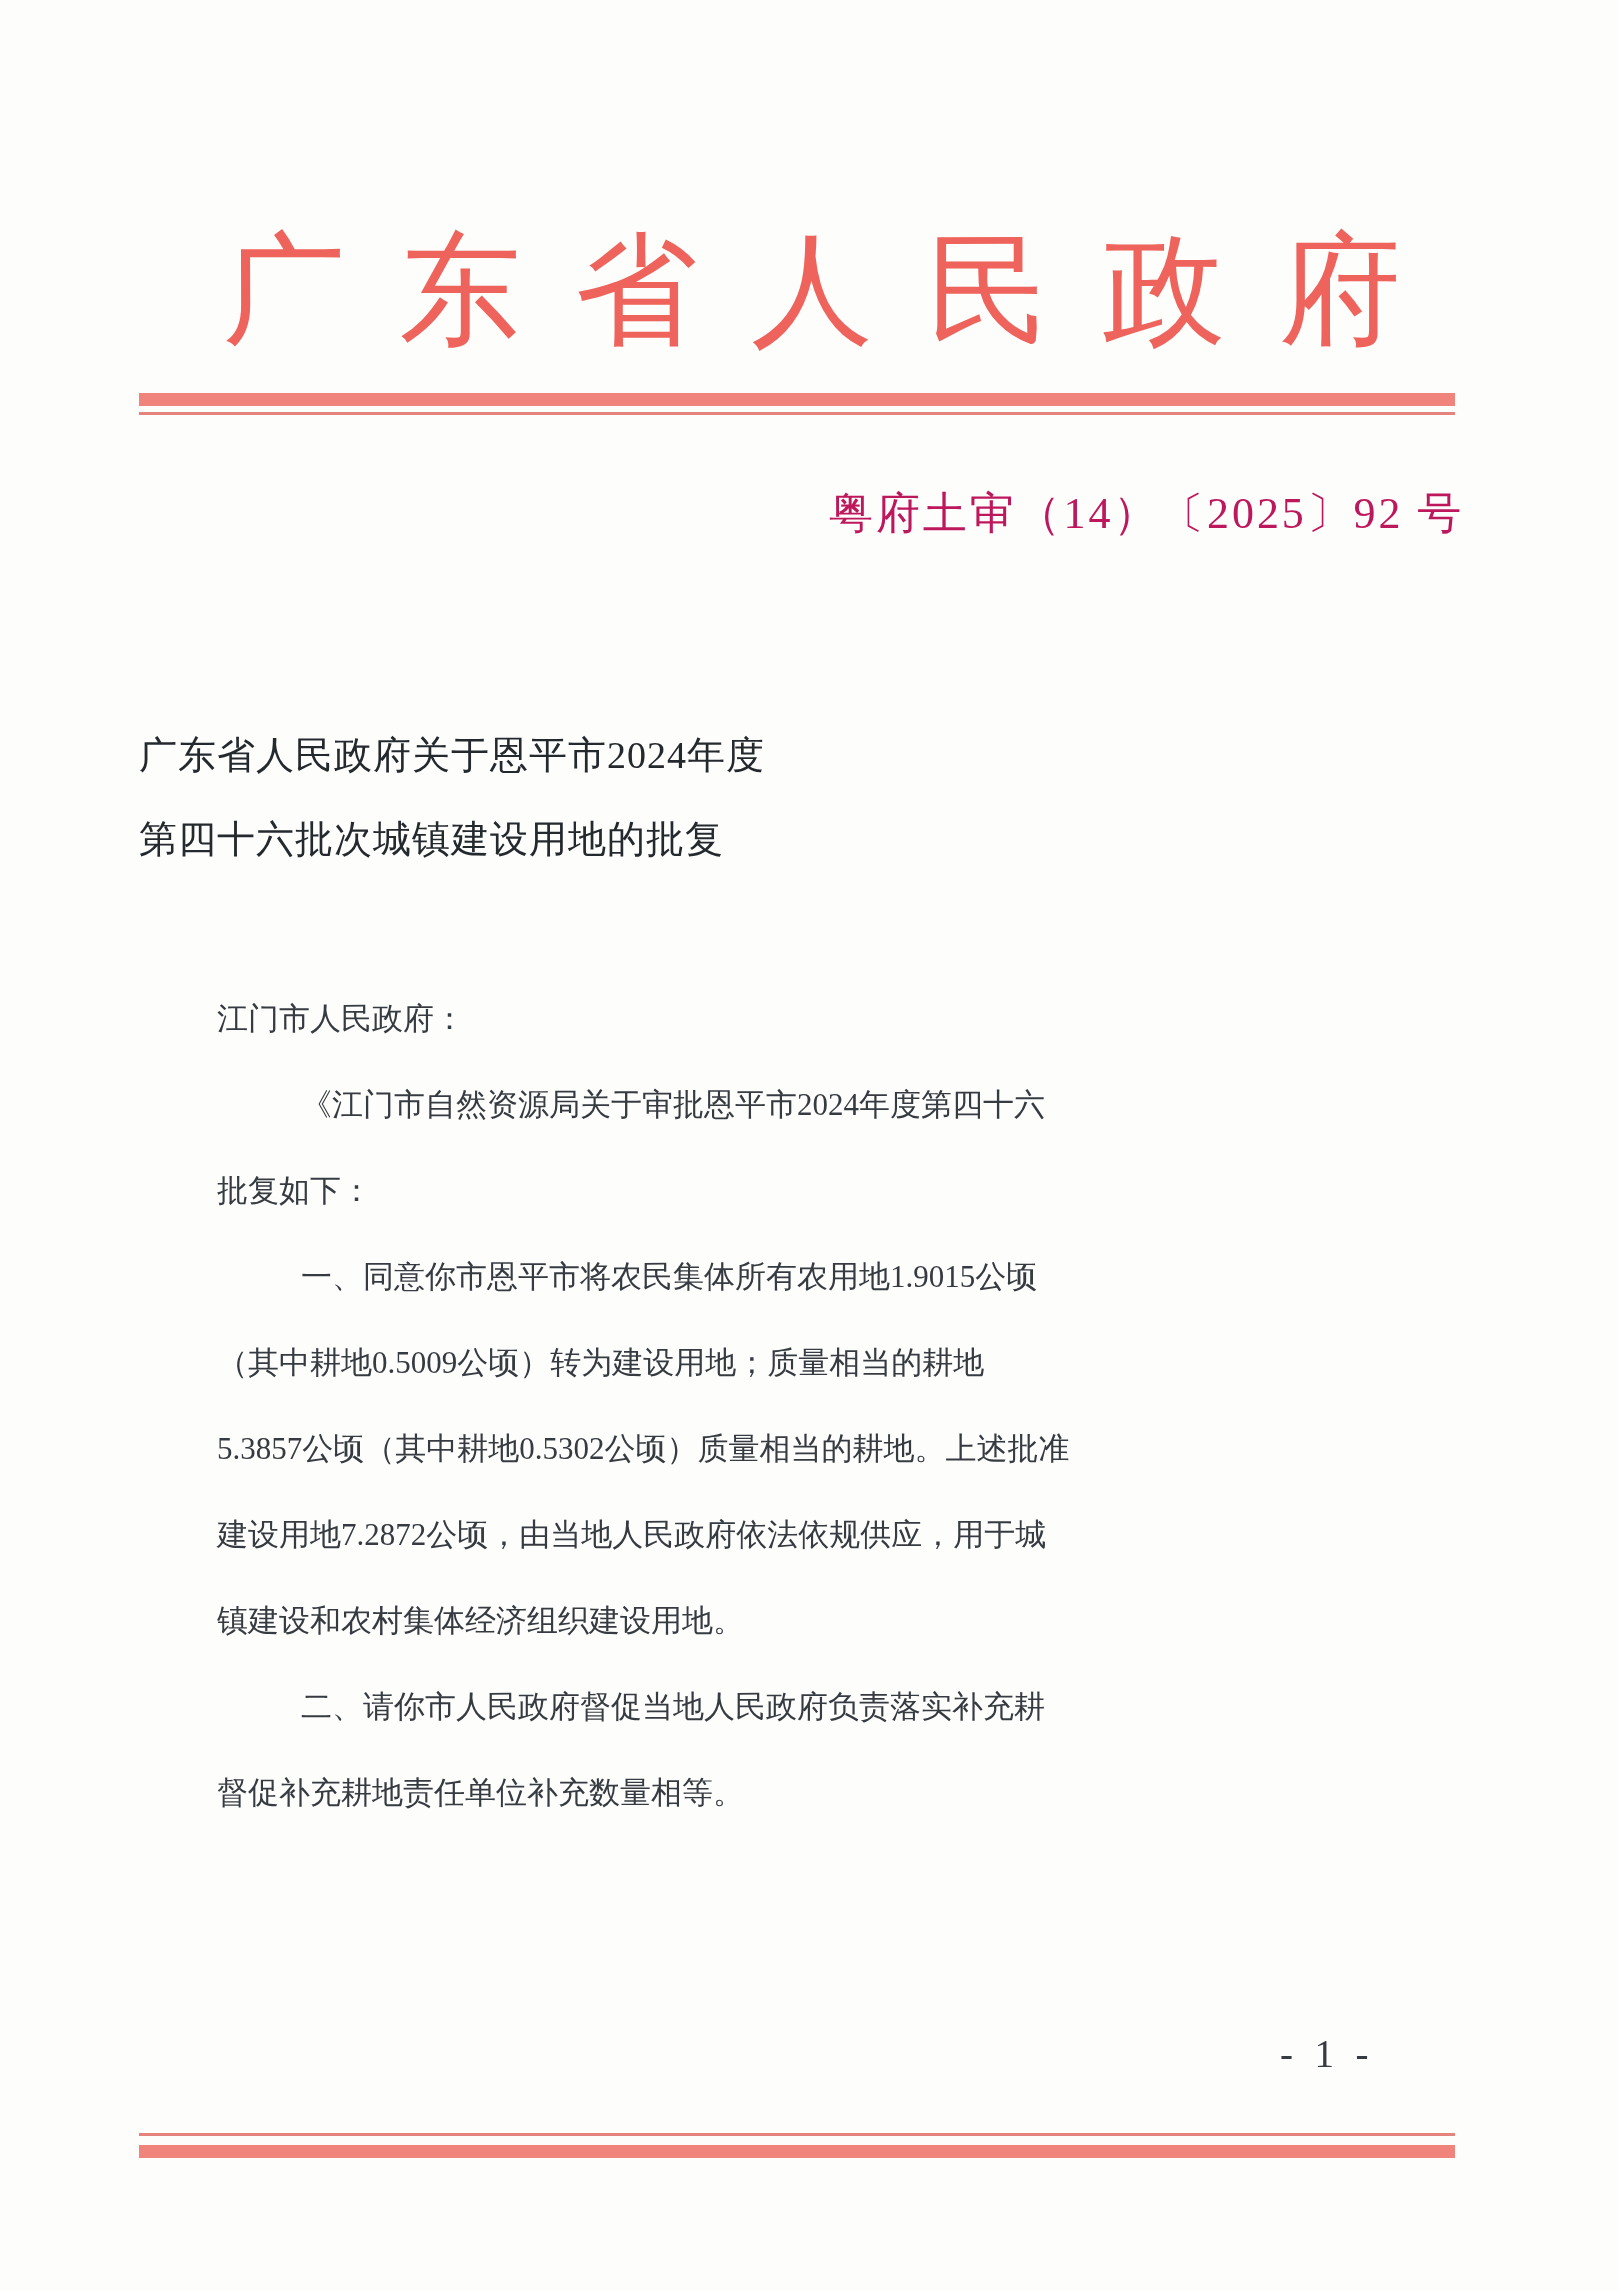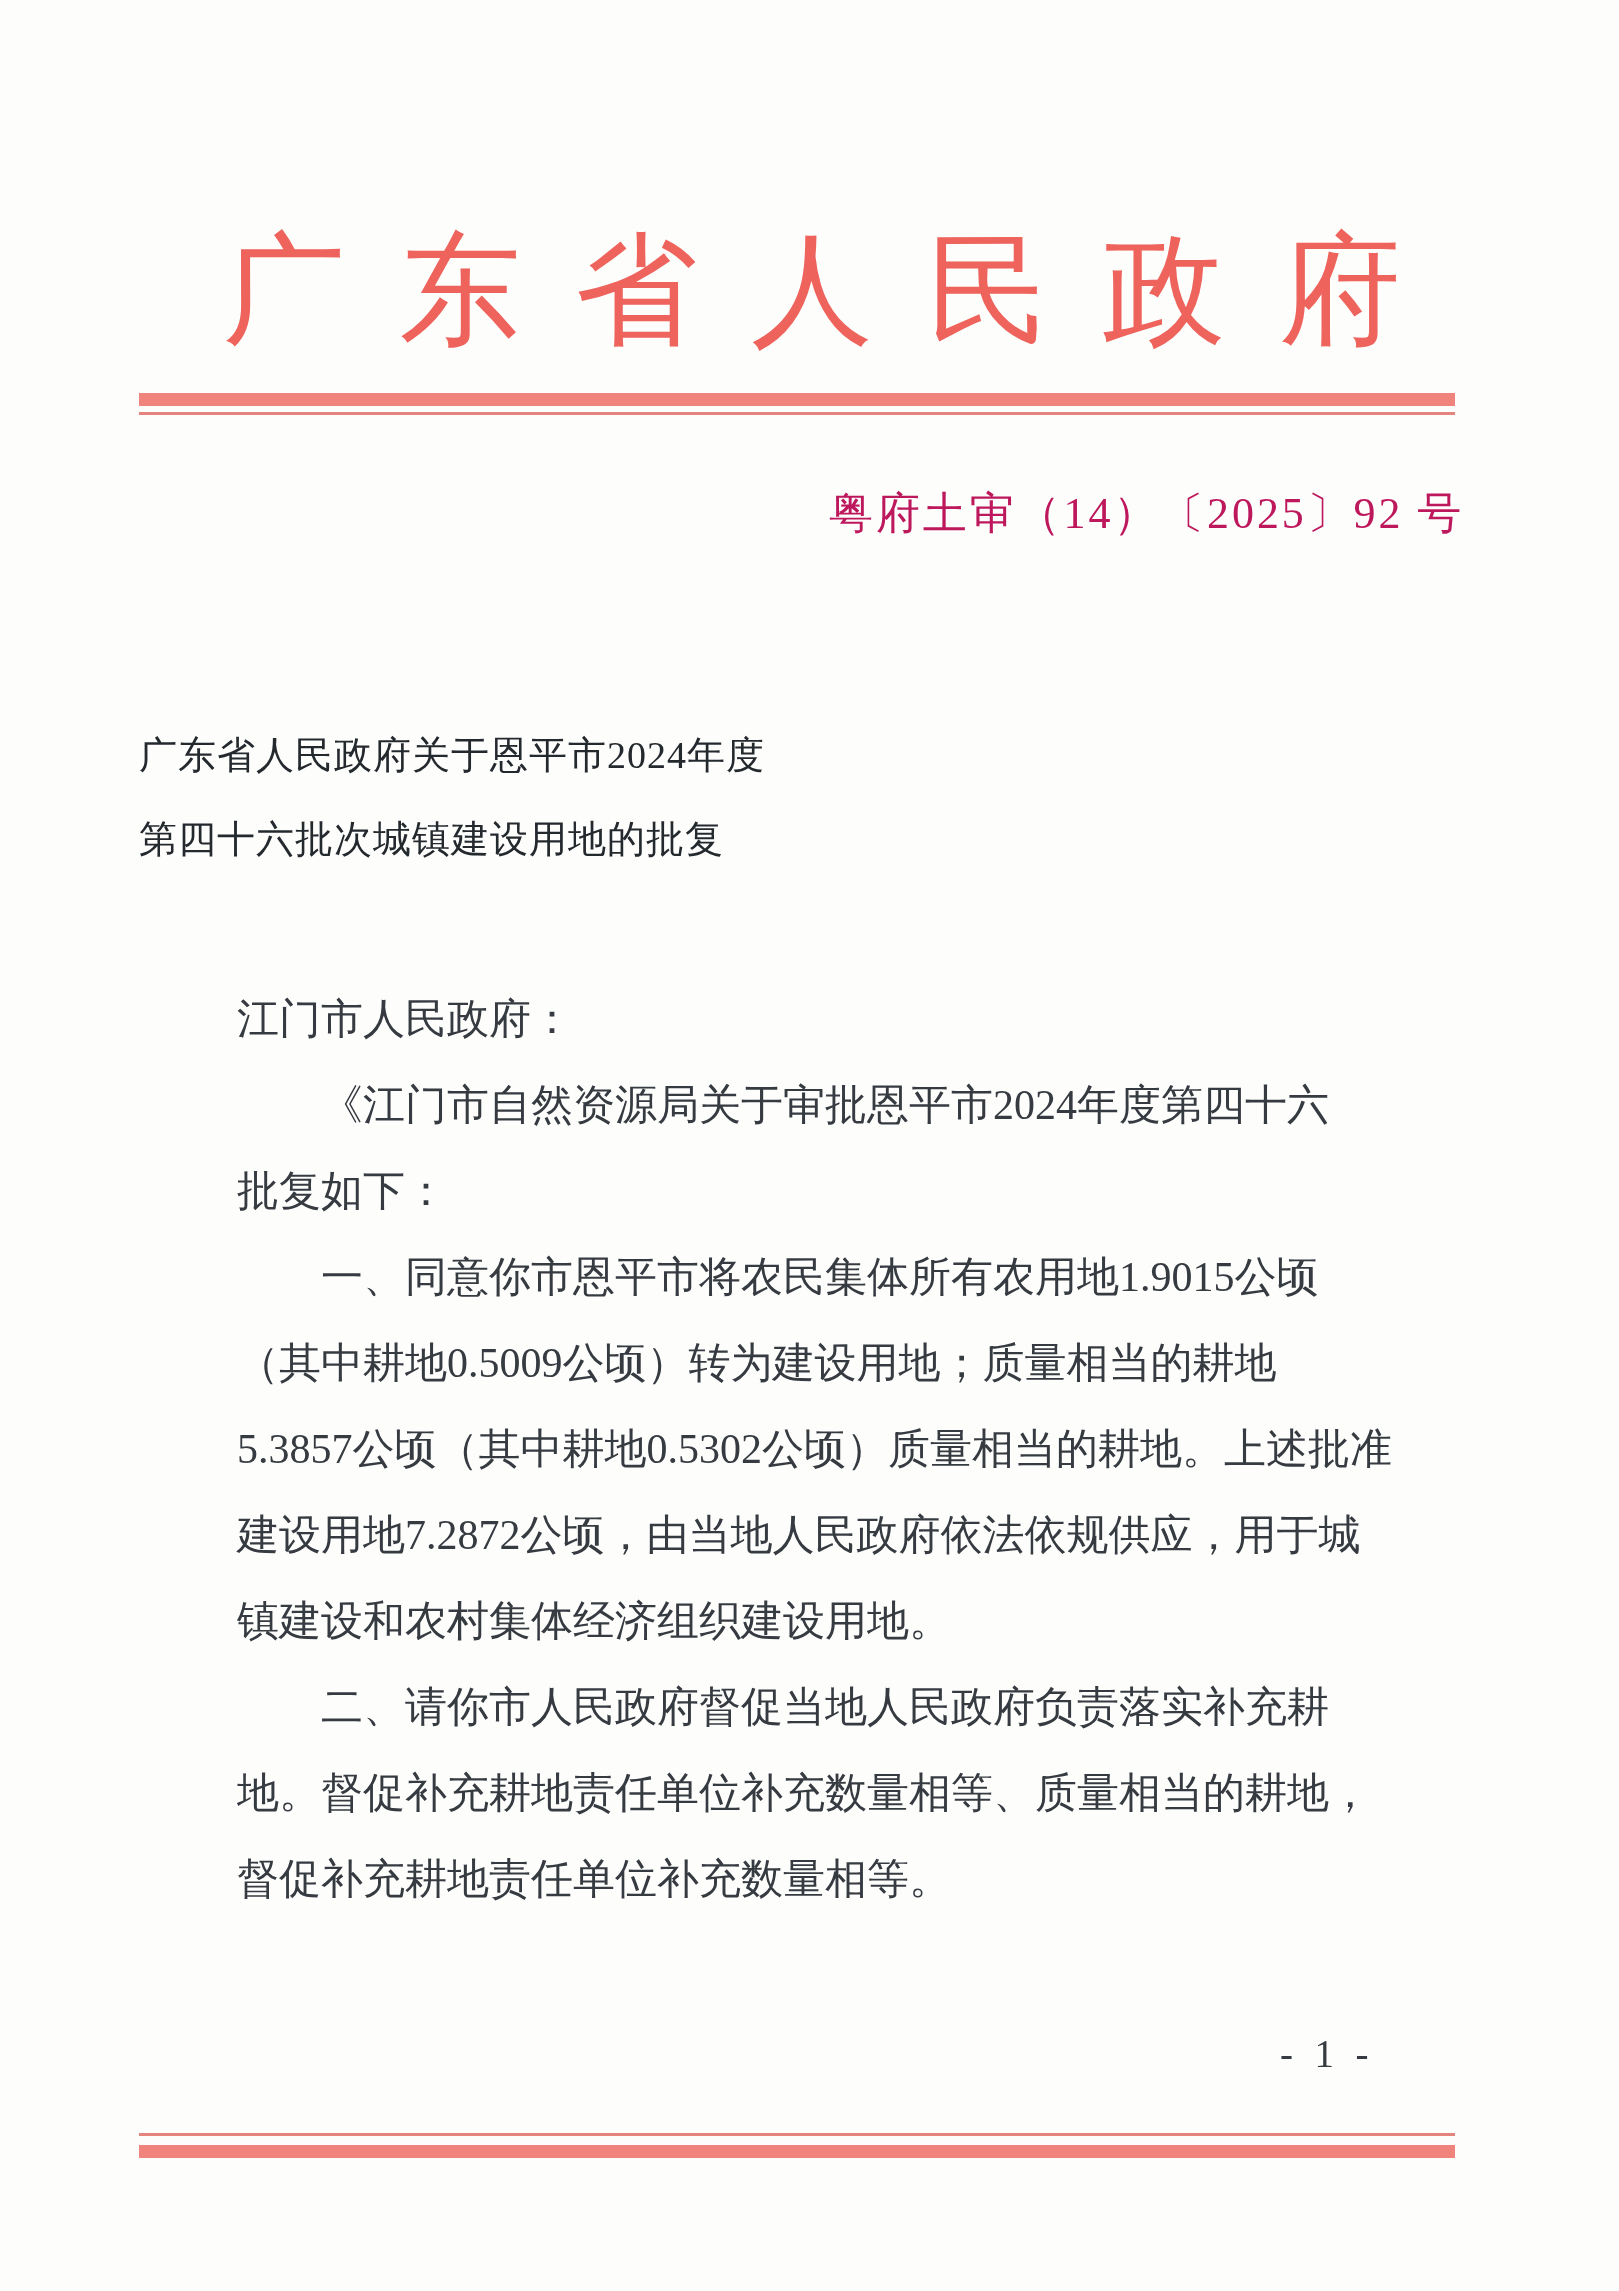--- a/index.html
+++ b/index.html
@@ -32,21 +32,21 @@
   }
   
   .doc-title {
     position:absolute; left:139px; top:713px; width:1316px;
     text-align:left; font-size:38px; font-weight:normal;
     line-height:84px; color:#24292e; letter-spacing:1px;
   }
   
   .body-text {
     position:absolute; left:217px; top:976px; width:1176px;
-    font-size:42px; line-height:86px; color:#363b41;margin-left:20px;
+    font-size:31px; line-height:86px; color:#363b41;
   }
   .line { white-space:nowrap; }
   .indent { text-indent:84px; }
   
   .page-number {
     position:absolute; left:1280px; top:2031px;
     font-size:39px; color:#363b41; letter-spacing:5.9px; white-space:nowrap;
   }
 </style>
 </head>
@@ -69,21 +69,20 @@
   <div class="body-text">
     <div class="line">江门市人民政府：</div>
     <div class="line indent">《江门市自然资源局关于审批恩平市2024年度第四十六</div>
     <div class="line">批复如下：</div>
     <div class="line indent">一、同意你市恩平市将农民集体所有农用地1.9015公顷</div>
     <div class="line">（其中耕地0.5009公顷）转为建设用地；质量相当的耕地</div>
     <div class="line">5.3857公顷（其中耕地0.5302公顷）质量相当的耕地。上述批准</div>
     <div class="line">建设用地7.2872公顷，由当地人民政府依法依规供应，用于城</div>
     <div class="line">镇建设和农村集体经济组织建设用地。</div>
     <div class="line indent">二、请你市人民政府督促当地人民政府负责落实补充耕</div>
-    <div class="line">地。督促补充耕地责任单位补充数量相等、质量相当的耕地，</div>
     <div class="line">督促补充耕地责任单位补充数量相等。</div>
   </div>
 
   <div class="page-number">- 1 -</div>
 
   <div class="rule rule-thin-bottom"></div>
   <div class="rule rule-thick-bottom"></div>
 
 </div>
 

